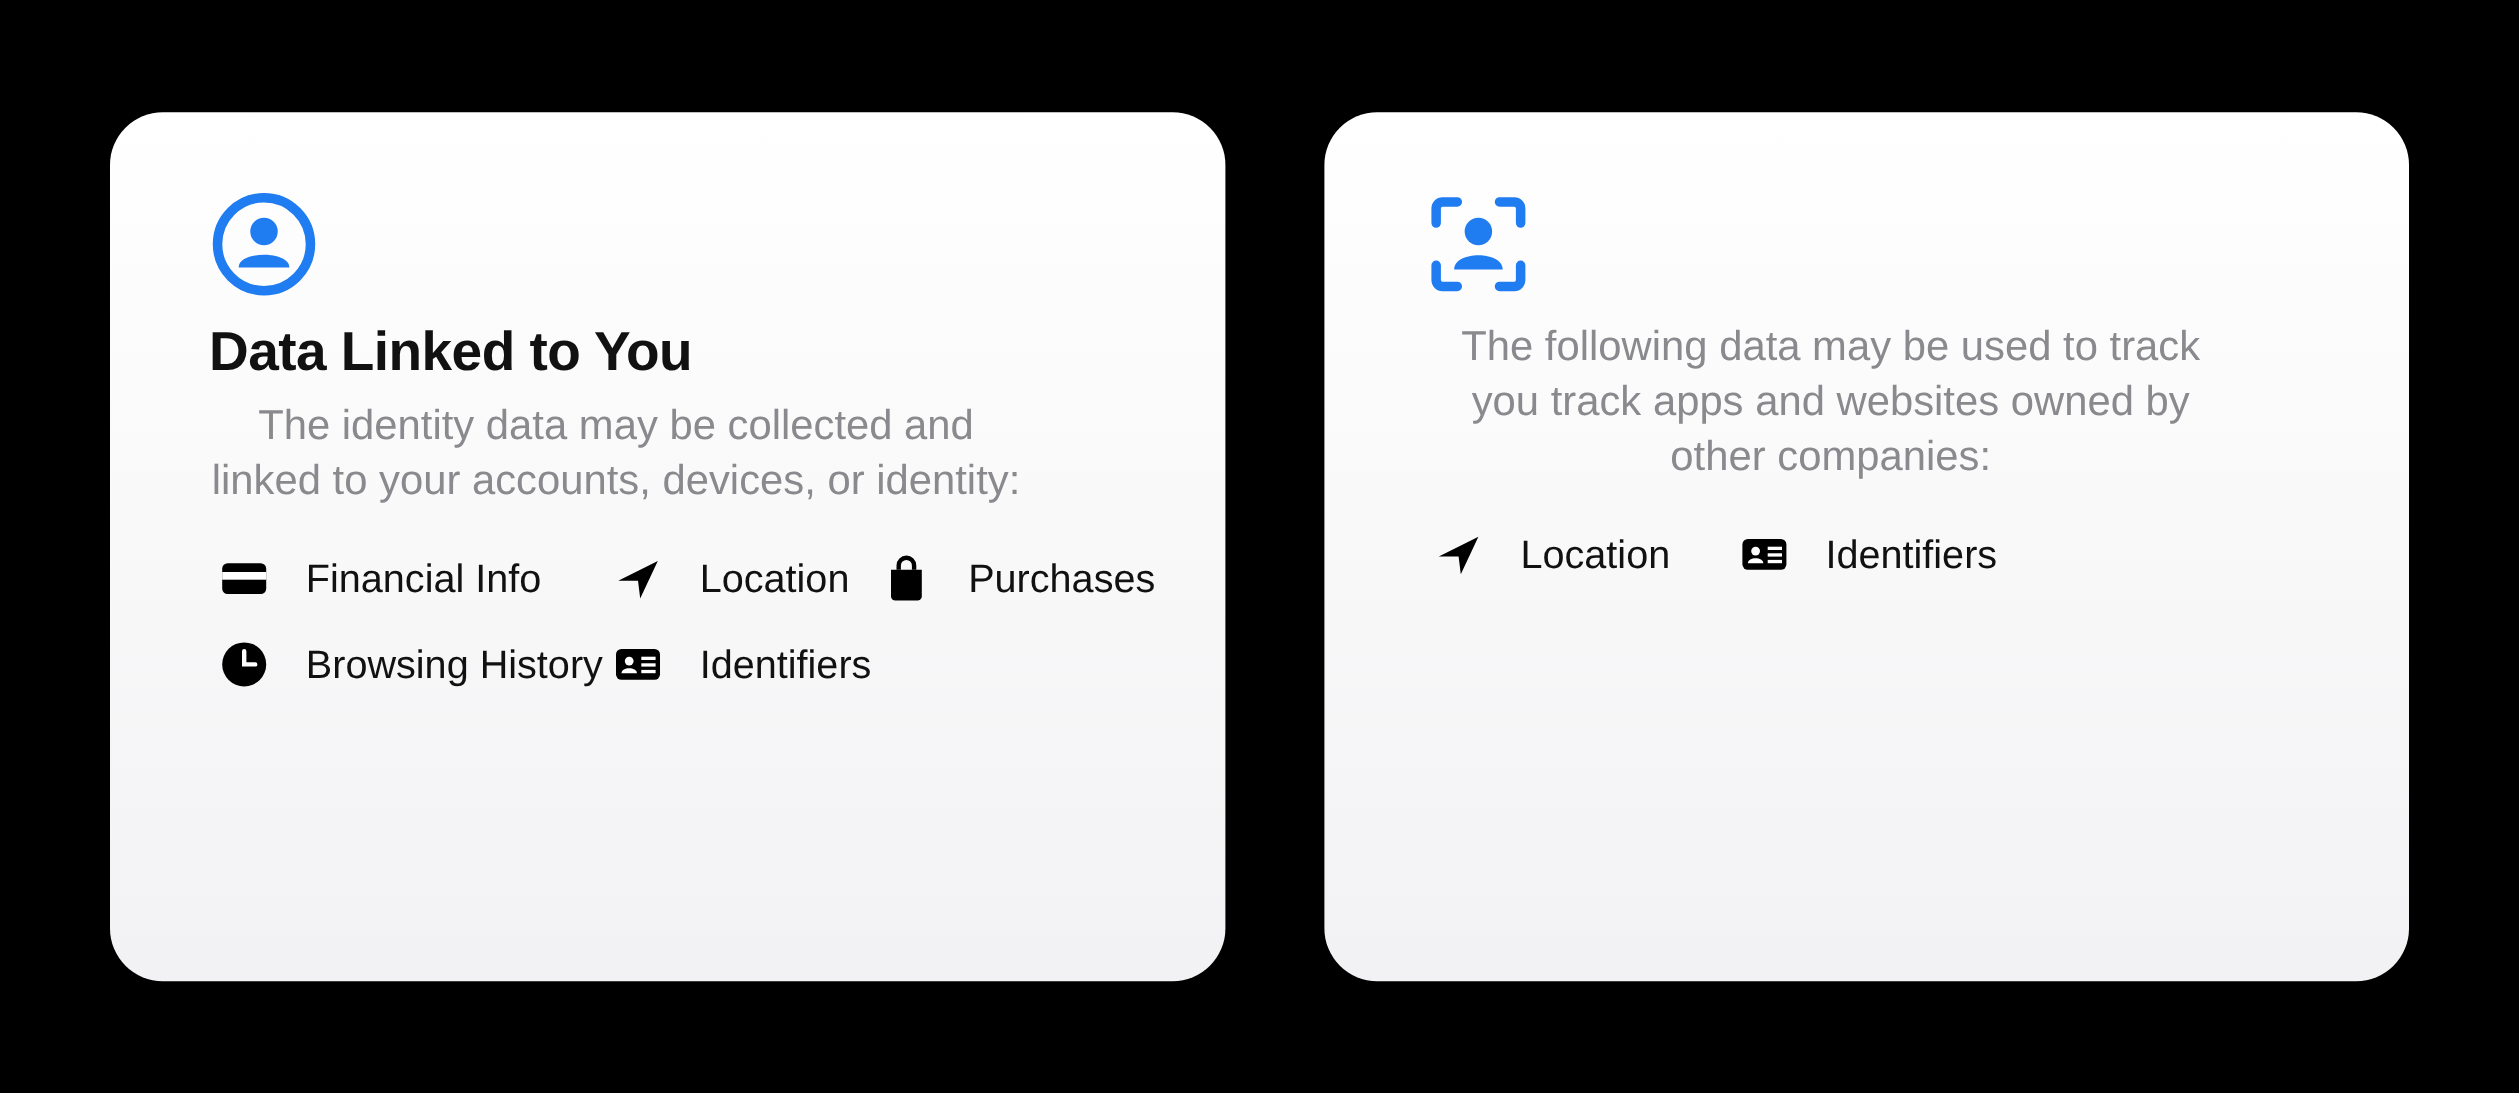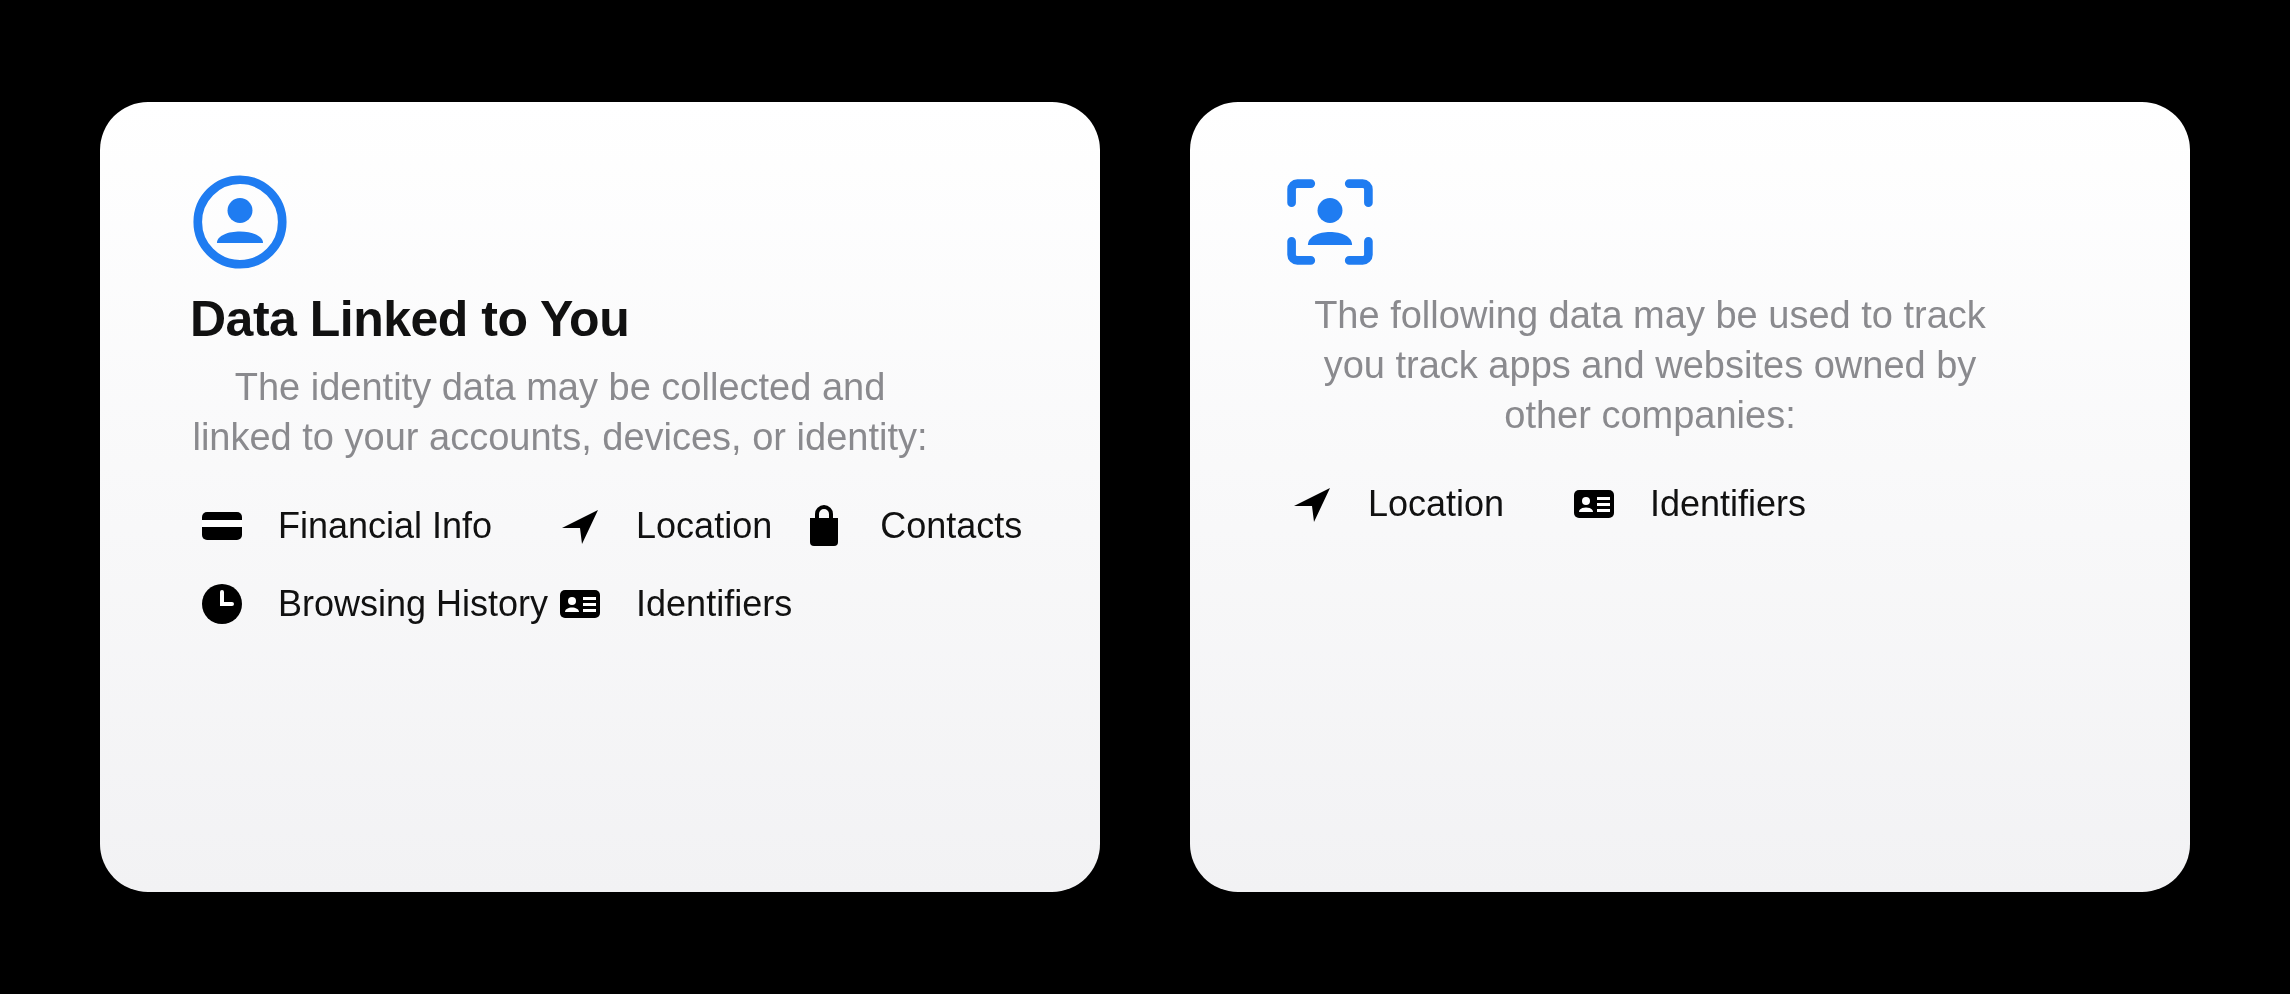--- a/index.html
+++ b/index.html
@@ -113,21 +113,21 @@
     </div>
 
 
     <div class="item">
       <span class="item-icon">
         <svg viewBox="0 0 44 44" width="44" height="44">
           <path d="M8 14 H36 V38 A4 4 0 0 1 32 42 H12 A4 4 0 0 1 8 38 Z" fill="#000"></path>
           <path d="M15 14 V10 A7 7 0 0 1 29 10 V14" fill="none" stroke="#000" stroke-width="4"></path>
         </svg>
       </span>
-      <span class="item-label">Contacts</span>
+      <span class="item-label">Purchases</span>
     </div>
 
     <div class="item">
       <span class="item-icon">
         <svg viewBox="0 0 44 44" width="44" height="44">
           <circle cx="22" cy="22" r="20" fill="#000"></circle>
           <path d="M22 10 V22 H32" stroke="#fff" stroke-width="4" fill="none" stroke-linecap="round"></path>
         </svg>
       </span>
       <span class="item-label">Browsing History</span>

